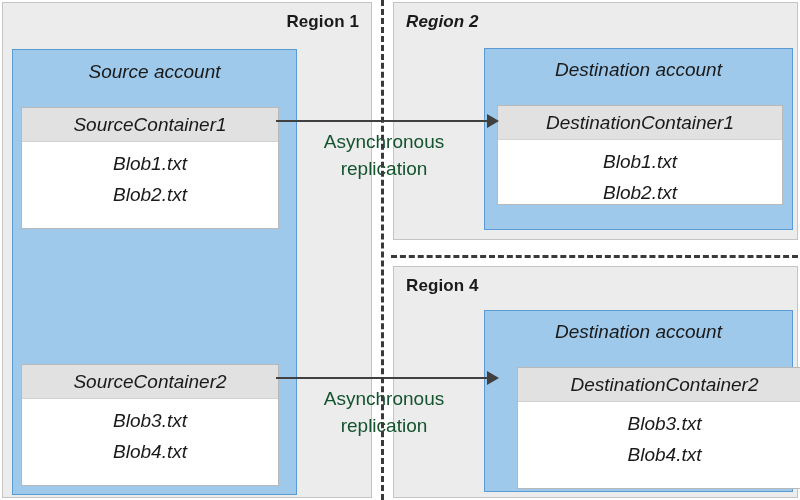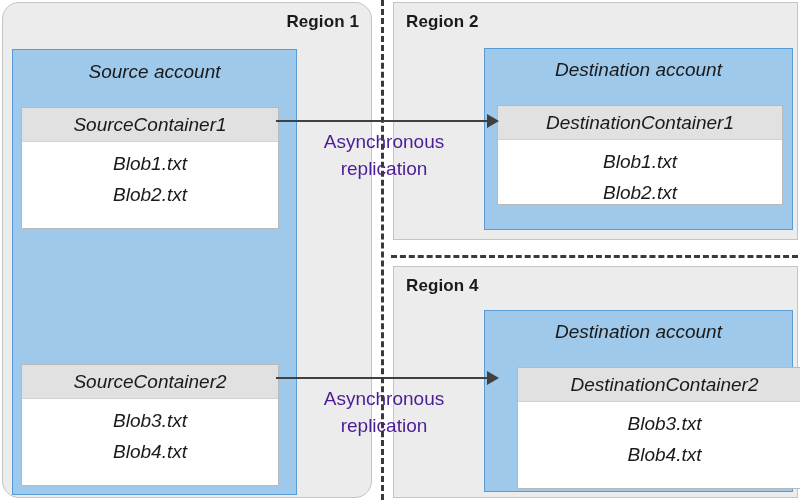--- a/index.html
+++ b/index.html
@@ -19,24 +19,24 @@
     box-sizing:border-box;
   }
   .region-title{
     position:absolute;
     font-weight:bold;
     font-size:17px;
     color:#1A1A1A;
     letter-spacing:0.1px;
     white-space:nowrap;
   }
-  #region1{left:2px;top:2px;width:370px;height:496px;border-radius:17px;}
+  #region1{left:2px;top:2px;width:370px;height:496px;}
   #region1-title{right:12px;top:9px;}
   #region2{left:393px;top:2px;width:405px;height:238px;}
-  #region2-title{left:12px;top:9px;}
+  #region2-title{left:12px;top:9px;font-style:italic;}
   #region3{left:393px;top:266px;width:405px;height:232px;}
   #region3-title{left:12px;top:9px;}
 
   
   .divider-v{
     position:absolute;
     left:381px;top:0px;
     width:0;height:500px;
     border-left:3px dashed #3A3A3A;
   }
@@ -120,21 +120,21 @@
   }
   #arrow-line-1{left:276px;top:120px;width:213px;}
   #arrow-head-1{left:487px;top:114px;}
   #arrow-line-2{left:276px;top:377px;width:213px;}
   #arrow-head-2{left:487px;top:371px;}
 
   .arrow-label{
     position:absolute;
     text-align:center;
     font-size:19px;
-    color:#4c1d95;
+    color:#14532d;
     line-height:27px;
     width:190px;
   }
   #arrow-label-1{left:289px;top:128px;}
   #arrow-label-2{left:289px;top:385px;}
   .arrow-label span{display:block;}
 </style>
 </head>
 <body>
 

